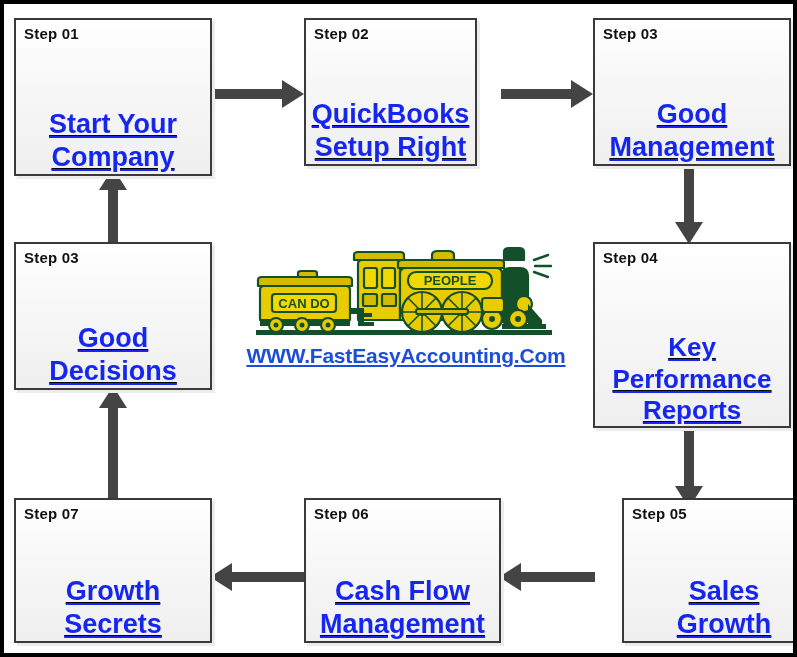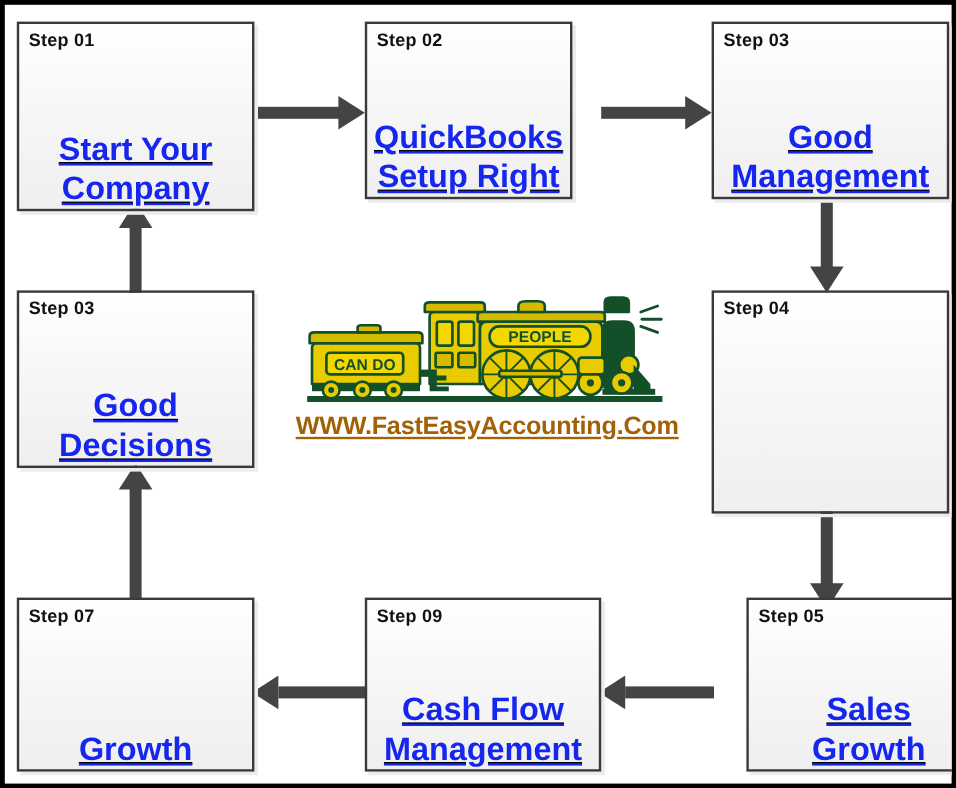--- a/index.html
+++ b/index.html
@@ -92,21 +92,21 @@
     z-index: 4;
     display: flex;
     flex-direction: column;
     align-items: center;
   }
   #train-svg { display: block; }
   #site-url {
     margin-top: 2px;
     font-size: 21px;
     font-weight: bold;
-    color: #a16207;
+    color: #1d4ed8;
     text-decoration: underline;
     text-underline-offset: 2px;
     white-space: nowrap;
     letter-spacing: -0.2px;
   }
 </style>
 </head>
 <body>
 
 <div id="page">
@@ -170,42 +170,48 @@
   <div class="step-box" style="left:589px; top:14px; width:198px; height:148px;">
     <div class="step-label">Step 03</div>
     <div class="step-title">
       <span class="ln">Good</span>
       <span class="ln">Management</span>
     </div>
   </div>
 
   <div class="step-box" style="left:589px; top:238px; width:198px; height:186px;">
     <div class="step-label">Step 04</div>
+    <div class="step-title three">
+      <span class="ln">Key</span>
+      <span class="ln">Performance</span>
+      <span class="ln">Reports</span>
+    </div>
   </div>
 
   <div class="step-box" style="left:589px; top:494px; width:204px; height:145px;margin-left:29px;">
     <div class="step-label">Step 05</div>
     <div class="step-title">
       <span class="ln">Sales</span>
       <span class="ln">Growth</span>
     </div>
   </div>
 
   <div class="step-box" style="left:300px; top:494px; width:197px; height:145px;">
-    <div class="step-label">Step 09</div>
+    <div class="step-label">Step 06</div>
     <div class="step-title">
       <span class="ln">Cash Flow</span>
       <span class="ln">Management</span>
     </div>
   </div>
 
   <div class="step-box" style="left:10px; top:494px; width:198px; height:145px;">
     <div class="step-label">Step 07</div>
     <div class="step-title">
       <span class="ln">Growth</span>
+      <span class="ln">Secrets</span>
     </div>
   </div>
 
   <div class="step-box" style="left:10px; top:238px; width:198px; height:148px;">
     <div class="step-label">Step 03</div>
     <div class="step-title">
       <span class="ln">Good</span>
       <span class="ln">Decisions</span>
     </div>
   </div>

